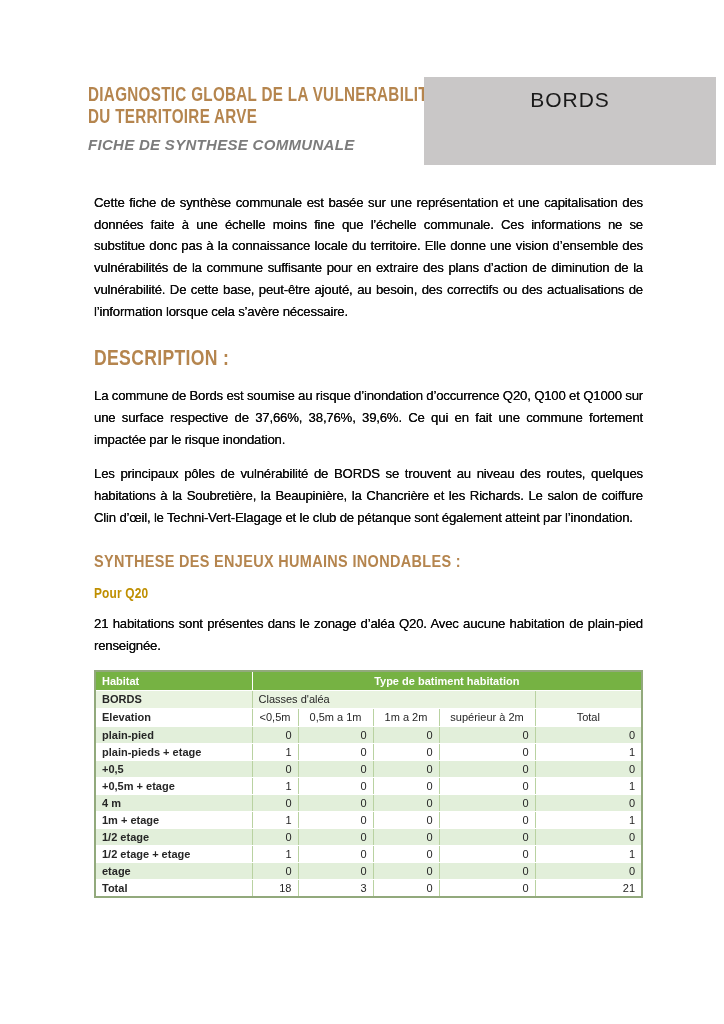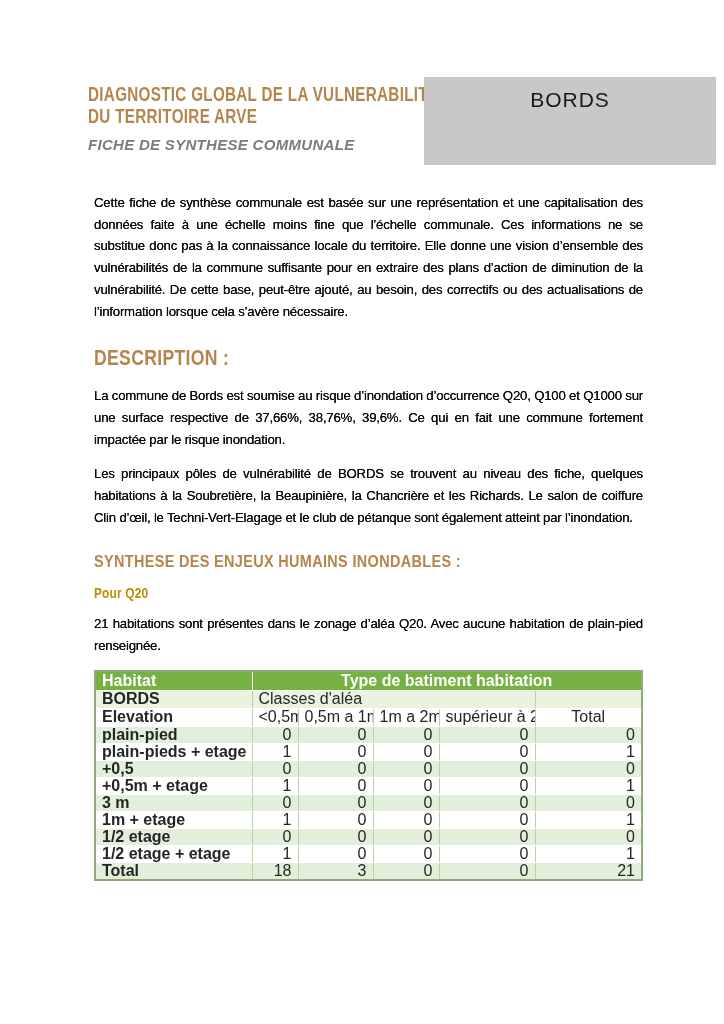--- a/index.html
+++ b/index.html
@@ -53,21 +53,21 @@
   }
   .section-heading.small{font-size:17px;margin:24px 0 13px;transform:scaleX(.85);}
   .sub-heading{
     margin:0 0 12px;color:var(--gold,#bf8f00);font-weight:bold;
     font-size:14px;letter-spacing:.2px;
     transform:scaleX(.85);transform-origin:left top;white-space:nowrap;
   }
   
   .habitat-table{
     border-collapse:collapse;width:547px;margin-top:8px;
-    font-size:16px;color:#262626;table-layout:fixed;
+    font-size:11px;color:#262626;table-layout:fixed;
   }
   .habitat-table{border:2px solid var(--border-outer,#92a97c);}
   .habitat-table td{
     border-left:1px solid var(--border-green,#b9d2a1);
     border-right:1px solid var(--border-green,#b9d2a1);
     border-top:1px solid #ffffff;border-bottom:1px solid #ffffff;
     padding:1px 6px;height:14px;line-height:14px;
     overflow:hidden;white-space:nowrap;
   }
   .habitat-table tr.h1 td{
@@ -99,21 +99,21 @@
   <div class="commune-box">
     <span class="commune-name">BORDS</span>
   </div>
 
   <div class="content">
 
     <p class="para">Cette fiche de synthèse communale est basée sur une représentation et une capitalisation des données faite à une échelle moins fine que l’échelle communale. Ces informations ne se substitue donc pas à la connaissance locale du territoire. Elle donne une vision d’ensemble des vulnérabilités de la commune suffisante pour en extraire des plans d’action de diminution de la vulnérabilité. De cette base, peut-être ajouté, au besoin, des correctifs ou des actualisations de l’information lorsque cela s’avère nécessaire.</p>
 
     <h2 class="section-heading">DESCRIPTION :</h2>
     <p class="para">La commune de Bords est soumise au risque d’inondation d’occurrence Q20, Q100 et Q1000 sur une surface respective de 37,66%, 38,76%, 39,6%. Ce qui en fait une commune fortement impactée par le risque inondation.</p>
-    <p class="para">Les principaux pôles de vulnérabilité de BORDS se trouvent au niveau des fiche, quelques habitations à la Soubretière, la Beaupinière, la Chancrière et les Richards. Le salon de coiffure Clin d’œil, le Techni-Vert-Elagage et le club de pétanque sont également atteint par l’inondation.</p>
+    <p class="para">Les principaux pôles de vulnérabilité de BORDS se trouvent au niveau des routes, quelques habitations à la Soubretière, la Beaupinière, la Chancrière et les Richards. Le salon de coiffure Clin d’œil, le Techni-Vert-Elagage et le club de pétanque sont également atteint par l’inondation.</p>
 
     <h2 class="section-heading small">SYNTHESE DES ENJEUX HUMAINS INONDABLES :</h2>
     <h3 class="sub-heading">Pour Q20</h3>
     <p class="para">21 habitations sont présentes dans le zonage d’aléa Q20. Avec aucune habitation de plain-pied renseignée.</p>
 
     <table class="habitat-table">
       <colgroup>
         <col style="width:157px">
           <col style="width:46px">
           <col style="width:75px">
@@ -167,21 +167,21 @@
           </tr>
           <tr>
             <td class="row-label">+0,5m + etage</td>
             <td class="val">1</td>
             <td class="val">0</td>
             <td class="val">0</td>
             <td class="val">0</td>
             <td class="val">1</td>
           </tr>
           <tr>
-            <td class="row-label">3 m</td>
+            <td class="row-label">4 m</td>
             <td class="val">0</td>
             <td class="val">0</td>
             <td class="val">0</td>
             <td class="val">0</td>
             <td class="val">0</td>
           </tr>
           <tr>
             <td class="row-label">1m + etage</td>
             <td class="val">1</td>
             <td class="val">0</td>
@@ -197,20 +197,28 @@
             <td class="val">0</td>
             <td class="val">0</td>
           </tr>
           <tr>
             <td class="row-label">1/2 etage + etage</td>
             <td class="val">1</td>
             <td class="val">0</td>
             <td class="val">0</td>
             <td class="val">0</td>
             <td class="val">1</td>
+          </tr>
+          <tr>
+            <td class="row-label">etage</td>
+            <td class="val">0</td>
+            <td class="val">0</td>
+            <td class="val">0</td>
+            <td class="val">0</td>
+            <td class="val">0</td>
           </tr>
           <tr>
             <td class="row-label">Total</td>
             <td class="val">18</td>
             <td class="val">3</td>
             <td class="val">0</td>
             <td class="val">0</td>
             <td class="val">21</td>
           </tr>
         </tbody>

